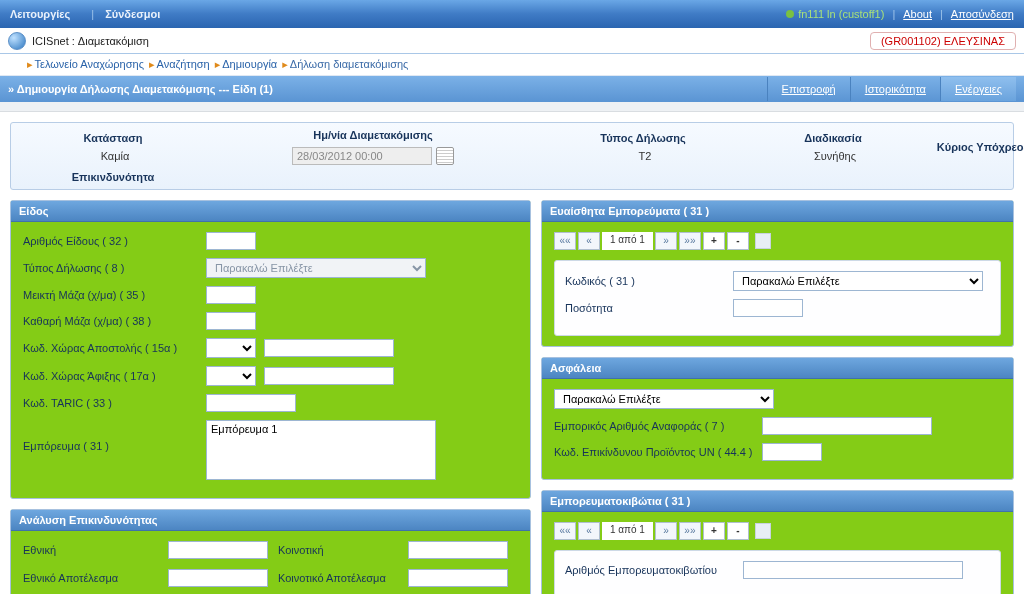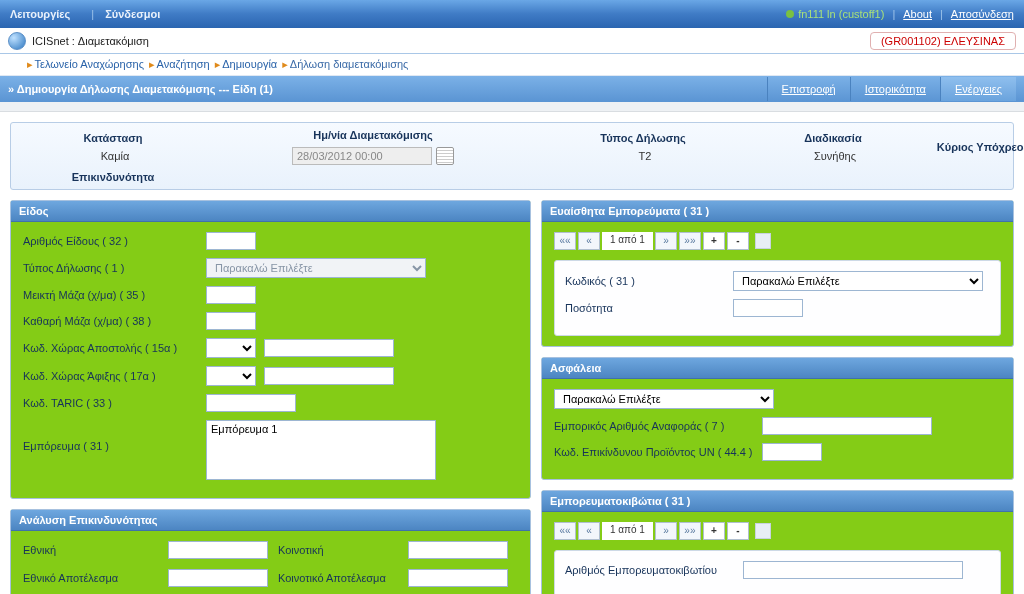--- a/index.html
+++ b/index.html
@@ -295,21 +295,21 @@
   <div class="col-left">
 
     <div class="panel">
       <div class="hdr">Είδος</div>
       <div class="body">
         <div class="frow">
           <span class="flabel">Αριθμός Είδους ( 32 )</span>
           <input class="txt small" style="">
         </div>
         <div class="frow">
-          <span class="flabel">Τύπος Δήλωσης ( 1 )</span>
+          <span class="flabel">Τύπος Δήλωσης ( 8 )</span>
           <select class="sel wide disabled">
             <option>Παρακαλώ Επιλέξτε</option>
           </select>
         </div>
         <div class="frow">
           <span class="flabel">Μεικτή Μάζα (χ/μα) ( 35 )</span>
           <input class="txt small" style="">
         </div>
         <div class="frow">
           <span class="flabel">Καθαρή Μάζα (χ/μα) ( 38 )</span>

